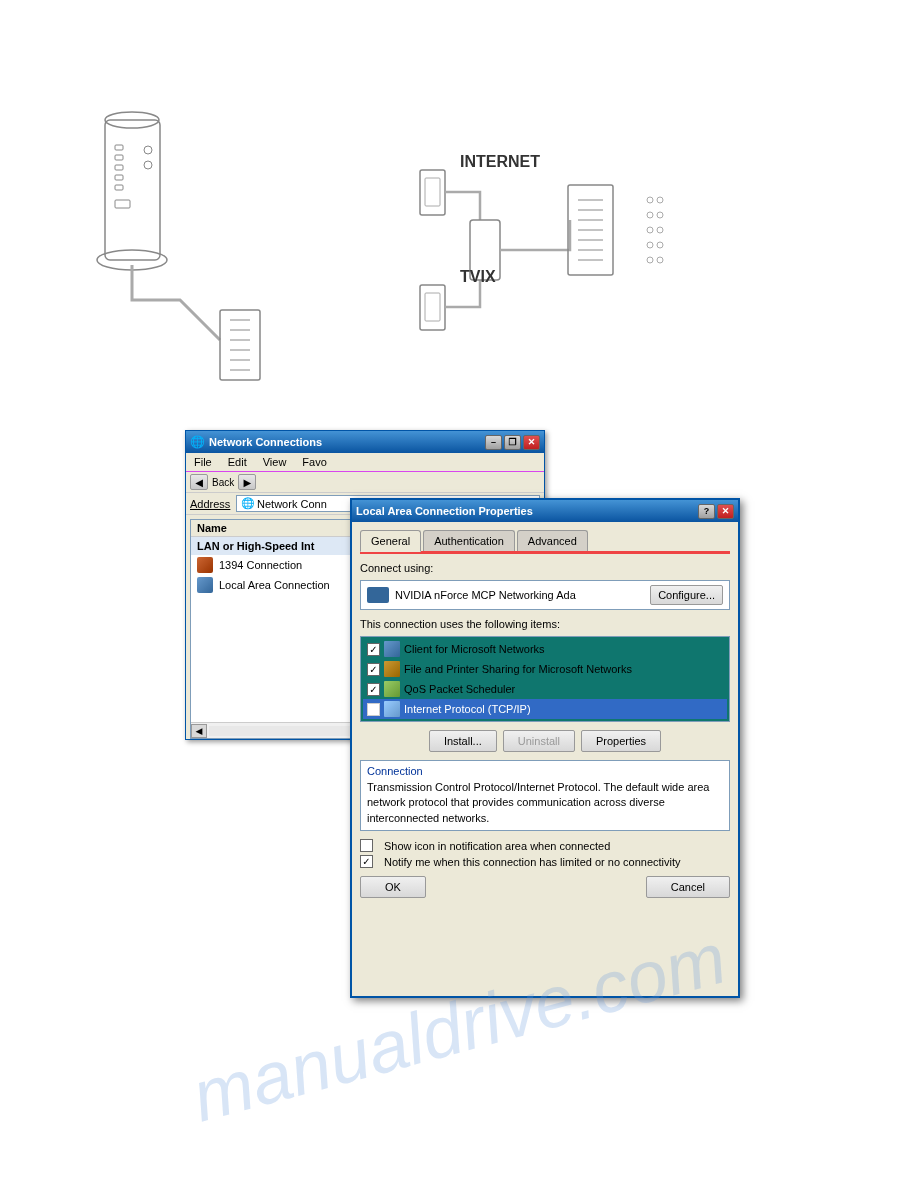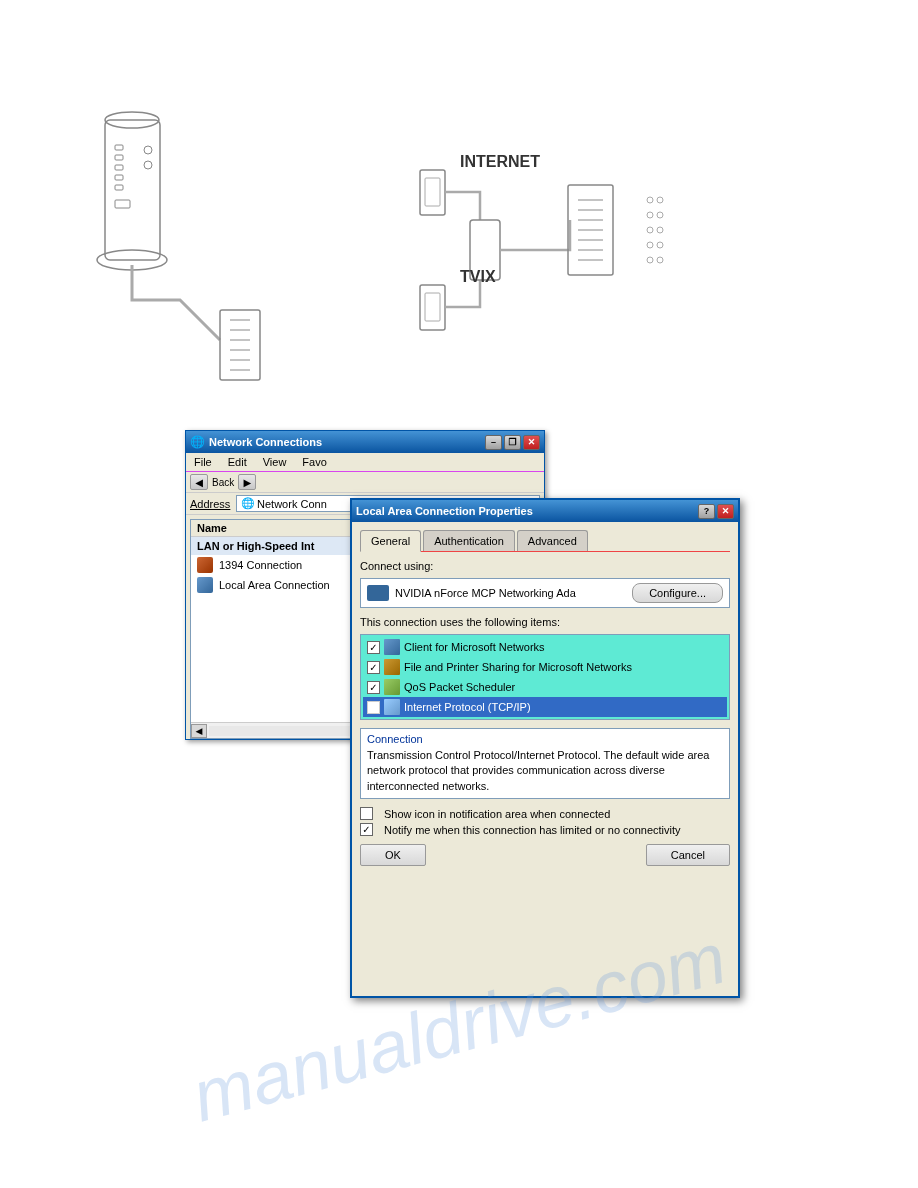--- a/index.html
+++ b/index.html
@@ -181,21 +181,21 @@
       align-items: center;
       padding: 0 4px;
       font-size: 11px;
       font-weight: bold;
     }
     .lac-content {
       padding: 8px;
     }
     .tabs-container {
       display: flex;
-      border-bottom: 1px solid #ef4444;
+      border-bottom: 3px solid #ef4444;
       margin-bottom: 8px;
     }
     .tab {
       padding: 4px 10px;
       border: 1px solid #999;
       border-bottom: none;
       background: #d4d0c8;
       cursor: pointer;
       font-size: 11px;
       margin-right: 2px;
@@ -229,31 +229,31 @@
       border-radius: 2px;
       flex-shrink: 0;
     }
     .adapter-name {
       flex: 1;
       font-size: 11px;
       overflow: hidden;
       white-space: nowrap;
     }
     .configure-btn {
-      padding: 3px 16px;
+      padding: 3px 7px;
       background: linear-gradient(to bottom, #f0f0f0, #d8d8d8);
       border: 1px solid #999;
-      border-radius: 8px;
+      border-radius: 2px;
       cursor: pointer;
       font-size: 11px;
     }
 
     .items-section {
       border: 1px solid #7f9db9;
-      background: #5eead4;
+      background: #0f766e;
       margin-bottom: 8px;
     }
     .items-list {
       padding: 2px;
     }
     .items-list-item {
       display: flex;
       align-items: center;
       padding: 2px 4px;
       gap: 4px;
@@ -587,20 +587,25 @@
         </div>
 
         <div class="items-list-item selected">
           <div class="checkbox checked"></div>
           <div class="net-item-icon" style="background:linear-gradient(135deg,#99ccff,#6699cc);"></div>
           <span>Internet Protocol (TCP/IP)</span>
         </div>
       </div>
     </div>
 
+    <div class="action-buttons">
+      <button class="action-btn">Install...</button>
+      <button class="action-btn disabled">Uninstall</button>
+      <button class="action-btn properties-btn">Properties</button>
+    </div>
 
     <div class="description-section">
       <div class="desc-label">Connection</div>
       <div class="desc-text">Transmission Control Protocol/Internet Protocol. The default wide area network protocol that provides communication across diverse interconnected networks.</div>
     </div>
 
     <div class="notification-area">
       <div class="notif-item">
         <div class="notif-checkbox"></div>
         <span>Show icon in notification area when connected</span>

